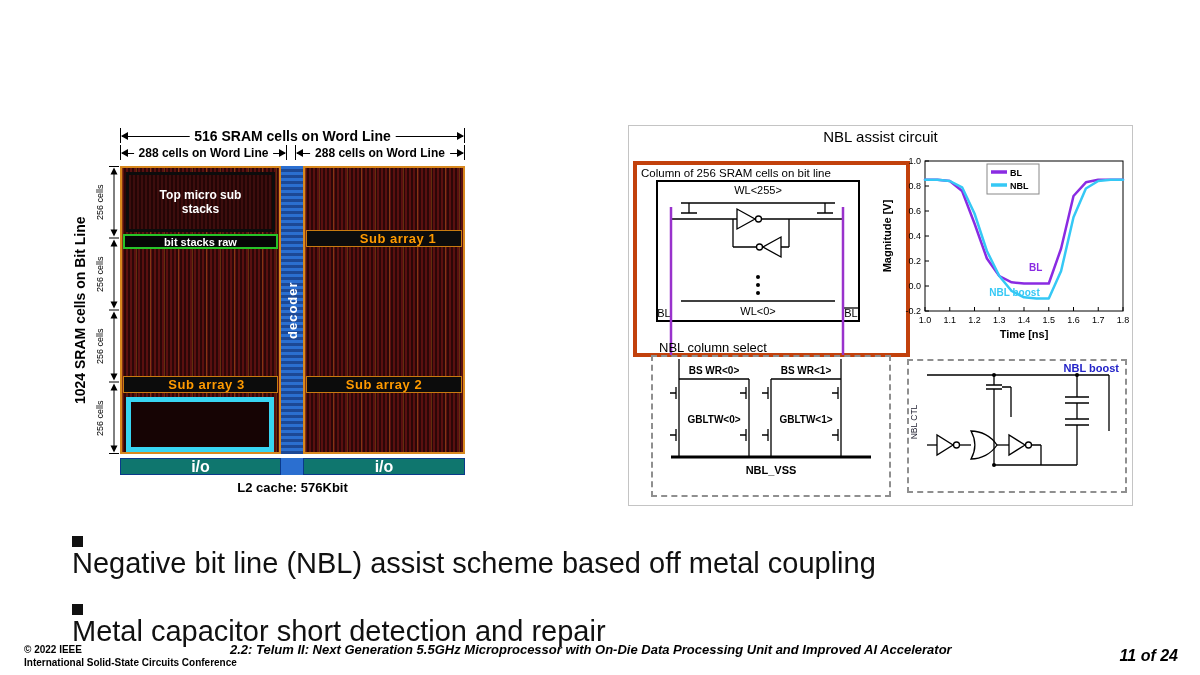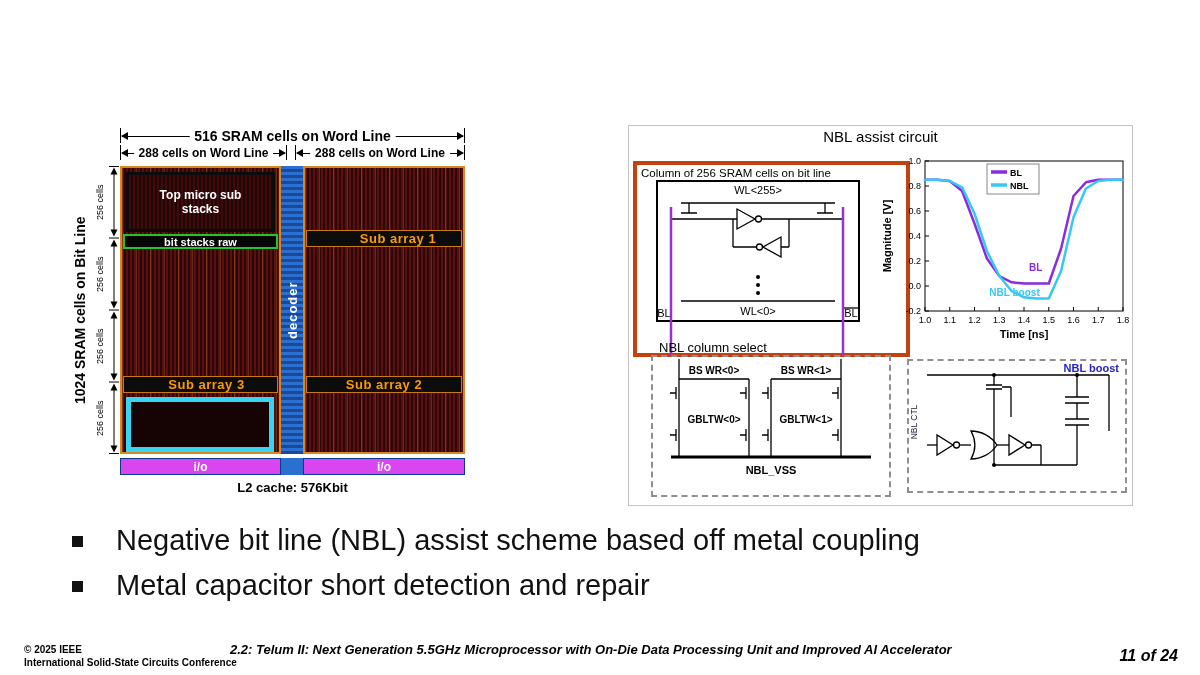--- a/index.html
+++ b/index.html
@@ -45,21 +45,21 @@
   .micro.top{top:4px;height:60px;} .micro.bottom{top:83px;height:58px;}
   .bitstacks{position:absolute;left:1px;right:1px;top:66px;height:15px;background:#060606;
       border:2px solid #27c427;box-sizing:border-box;color:#fff;font-weight:700;font-size:11px;
       display:flex;align-items:center;justify-content:center;}
   .subbar{position:absolute;left:1px;right:1px;height:17px;background:#0c0c0c;border:1px solid #c97b10;
       box-sizing:border-box;color:#ff9a00;font-weight:700;font-size:13px;
       display:flex;align-items:center;justify-content:center;letter-spacing:.5px;}
   .s1{top:62px;padding-left:28px;} .s2{top:208px;} .s3{top:208px;padding-left:12px;}
   .cyanbox{position:absolute;left:4px;top:229px;width:148px;height:55px;border:5px solid #38d5f2;
       box-sizing:border-box;background:#160404;}
-  .io{position:absolute;top:330px;height:17px;background:#d946ef;color:#fff;font-weight:700;font-size:12px;
+  .io{position:absolute;top:330px;height:17px;background:#0f766e;color:#fff;font-weight:700;font-size:16px;
       display:flex;align-items:center;justify-content:center;border:1px solid #0a3a8a;box-sizing:border-box;}
   .ioL{left:45px;width:161px;} .ioR{left:228px;width:162px;}
   .decoder-ext{position:absolute;left:206px;top:330px;width:22px;height:17px;background:#2b6fd0;}
   .caption{position:absolute;left:45px;top:352px;width:345px;text-align:center;font-size:13px;font-weight:600;}
 
   
   .nbl-fig{position:absolute;left:628px;top:125px;width:505px;height:381px;margin:0;
       border:1px solid #c4c4c4;box-sizing:border-box;background:#fff;}
   .nbl-title{position:absolute;top:2px;left:0;width:100%;text-align:center;font-size:15px;}
   .colbox{position:absolute;left:4px;top:35px;width:277px;height:196px;border:4px solid #c2410c;box-sizing:border-box;}
@@ -69,21 +69,21 @@
   .colsel-title{position:absolute;left:30px;top:214px;font-size:13px;}
   .dashbox{position:absolute;border:2px dashed #8f8f8f;box-sizing:border-box;}
   .selbox{left:22px;top:229px;width:240px;height:142px;}
   .boostbox{left:278px;top:233px;width:220px;height:134px;}
   .boost-title{position:absolute;right:6px;top:1px;color:#2323c8;font-size:11px;font-weight:600;}
   .ctl-label{position:absolute;left:-12px;top:56px;transform:rotate(-90deg);font-size:8.5px;color:#223;white-space:nowrap;}
   svg text{font-family:"Liberation Sans",sans-serif;}
 
   
   .bullets{position:absolute;left:72px;top:524px;width:1080px;margin:0;padding:0;list-style:none;}
-  .bullets li{display:flex;align-items:flex-start;font-size:29px;color:#111;margin-bottom:12px;}
+  .bullets li{display:flex;align-items:flex-start;font-size:29px;color:#111;margin-bottom:12px;flex-direction:column;}
   .sq{flex:none;width:11px;height:11px;background:#111;margin:12px 33px 0 0;}
   .f-left{position:absolute;left:24px;bottom:6px;font-size:10px;font-weight:700;line-height:1.3;}
   .f-center{position:absolute;left:230px;right:170px;bottom:18px;text-align:left;
       font-size:13px;font-weight:700;font-style:italic;}
   .f-right{position:absolute;right:22px;bottom:10px;font-size:16px;font-weight:700;font-style:italic;}
 </style>
 </head>
 <body>
 
 <div class="slide">
@@ -298,19 +298,19 @@
       <span class="sq"></span>
       <span>Negative bit line (NBL) assist scheme based off metal coupling</span>
     </li>
     <li>
       <span class="sq"></span>
       <span>Metal capacitor short detection and repair</span>
     </li>
   </ul>
 
   <div class="f-left">
-    <div>© 2025 IEEE</div>
+    <div>© 2022 IEEE</div>
     <div>International Solid-State Circuits Conference</div>
   </div>
   <div class="f-center">2.2: Telum II: Next Generation 5.5GHz Microprocessor with On-Die Data Processing Unit and Improved AI Accelerator</div>
   <div class="f-right">11 of 24</div>
 
 </div>
 
 </body></html>

